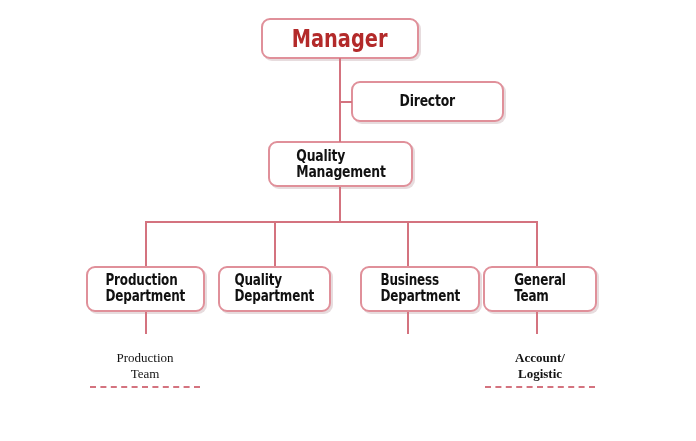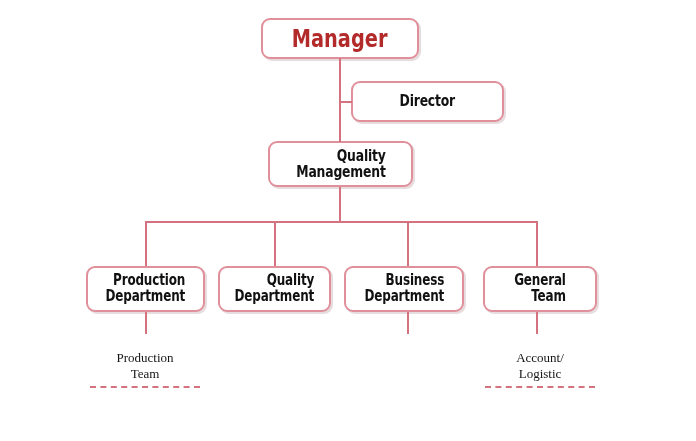--- a/index.html
+++ b/index.html
@@ -27,21 +27,21 @@
   
   .node {
     position: absolute;
     box-sizing: border-box;
     background: #ffffff;
     border: 2px solid #e0909a;
     border-radius: 9px;
     display: flex;
     align-items: center;
     justify-content: center;
-    text-align: right;
+    text-align: left;
     box-shadow: 2px 2px 0 rgba(120,60,70,0.18);
   }
   .node-label {
     display: block;
     line-height: 1.02;
     letter-spacing: -0.2px;
     font-family: "DejaVu Sans", sans-serif;
     font-weight: 700;
     font-stretch: condensed;
     transform: scaleX(0.86);
@@ -98,21 +98,21 @@
   <div class="node node-dark node-dept" id="node-production-department" style="left:86px; top:266px; width:119px; height:46px;">
     <span class="node-label">Production
 Department</span>
   </div>
 
   <div class="node node-dark node-dept" id="node-quality-department" style="left:218px; top:266px; width:113px; height:46px;">
     <span class="node-label">Quality
 Department</span>
   </div>
 
-  <div class="node node-dark node-dept" id="node-business-department" style="left:344px; top:266px; width:120px; height:46px;">
+  <div class="node node-dark node-dept" id="node-business-department" style="left:360px; top:266px; width:120px; height:46px;">
     <span class="node-label">Business
 Department</span>
   </div>
 
   <div class="node node-dark node-dept" id="node-general-team" style="left:483px; top:266px; width:114px; height:46px;">
     <span class="node-label">General
 Team</span>
   </div>
 
   <div class="conn conn-v" style="left:339px; top:58px; height:84px;"></div>
@@ -131,18 +131,18 @@
   <div class="conn conn-v" style="left:145px; top:312px; height:22px;"></div>
   <div class="conn conn-v" style="left:407px; top:312px; height:22px;"></div>
   <div class="conn conn-v" style="left:536px; top:312px; height:22px;"></div>
 
   <div class="subitem" style="left:90px; top:334px; width:110px;">
     <span>Production
 Team</span>
   </div>
 
 
-  <div class="subitem" style="left:485px; top:334px; width:110px;">
+  <div class="subitem" style="left:485px; top:334px; width:110px;font-weight:bold;">
     <span>Account/
 Logistic</span>
   </div>
 
 </div>
 
 </body></html>

